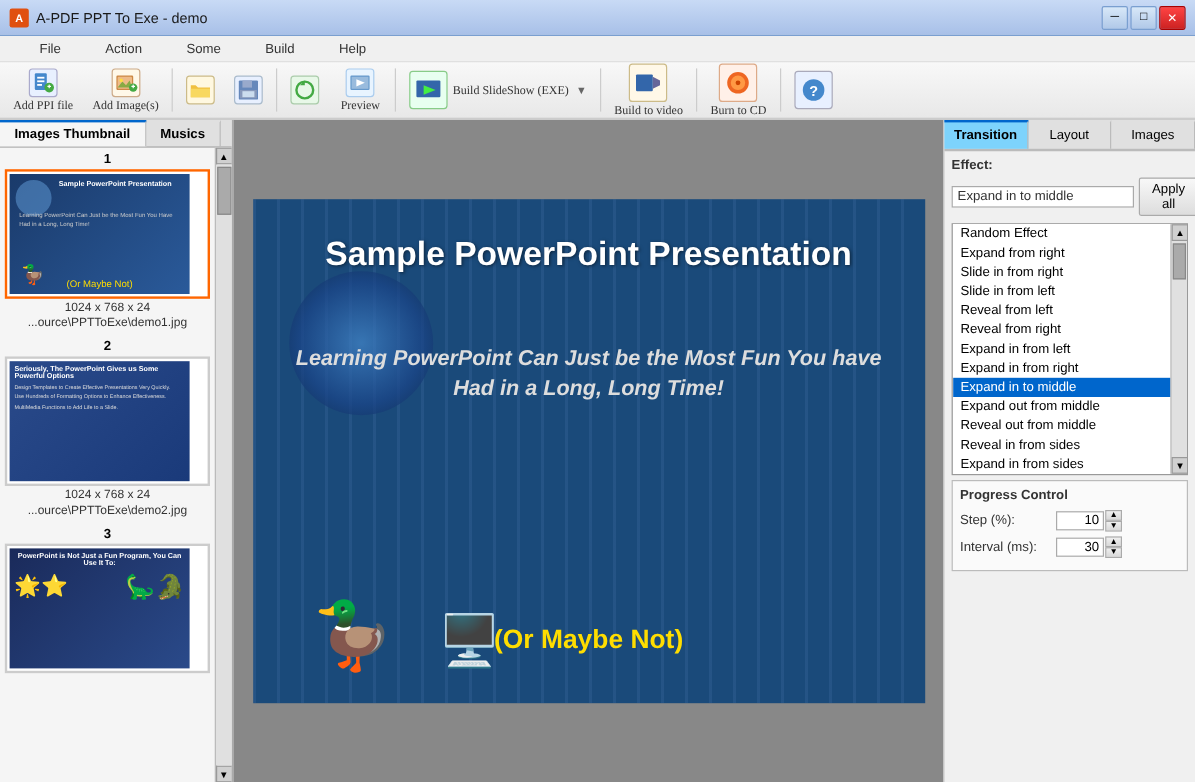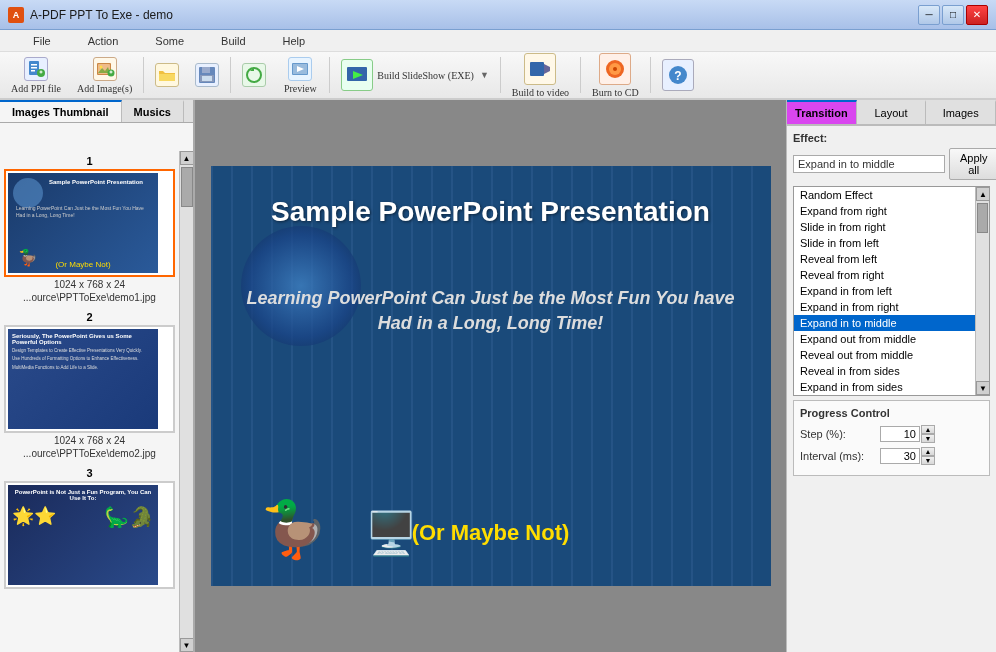--- a/index.html
+++ b/index.html
@@ -23,21 +23,21 @@
     .toolbar-btn { display: flex; flex-direction: column; align-items: center; justify-content: center; padding: 3px 6px; cursor: pointer; border: 1px solid transparent; border-radius: 3px; gap: 2px; min-width: 50px; }
     .toolbar-btn-icon { width: 24px; height: 24px; border-radius: 3px; display: flex; align-items: center; justify-content: center; }
     .toolbar-btn-label { font-size: 10px; color: #333; white-space: nowrap; font-family: Liberation Serif, serif; }
     .toolbar-sep { width: 1px; height: 36px; background: #ccc; margin: 0 2px; }
     .dropdown-arrow { font-size: 9px; margin-left: 2px; color: #666; }
     
     
     .main-area { display: flex; height: calc(652px - 100px); }
     
     
-    .left-panel { width: 195px; display: flex; flex-direction: column; border-right: 2px solid #aaa; background: #f5f5f5; gap: 28px; }
+    .left-panel { width: 195px; display: flex; flex-direction: column; border-right: 2px solid #aaa; background: #f5f5f5; }
     .panel-tabs { display: flex; border-bottom: 1px solid #aaa; background: #e0e0e0; }
     .panel-tab { padding: 4px 12px; cursor: pointer; font-size: 11px; border-right: 1px solid #bbb; border-top: 2px solid transparent; font-weight: bold; }
     .panel-tab.active { background: #f5f5f5; border-top-color: #0066cc; font-weight: bold; }
     .thumbnail-item { margin-bottom: 8px; cursor: pointer; }
     .thumbnail-item.selected .thumb-border { border: 2px solid #ff6600; }
     .thumb-border { border: 2px solid #ccc; background: white; padding: 2px; }
     .thumb-img { width: 150px; height: 100px; display: block; }
     .thumb-label { text-align: center; font-size: 10px; color: #333; margin-top: 2px; }
     .thumb-number { text-align: center; font-size: 11px; font-weight: bold; margin-bottom: 2px; }
     .scrollbar-track { width: 14px; background: #e0e0e0; border-left: 1px solid #bbb; display: flex; flex-direction: column; align-items: center; }
@@ -47,21 +47,21 @@
     .thumb-list-container { flex: 1; overflow-y: auto; padding: 4px; }
     
     
     .slide-area { flex: 1; background: #888; display: flex; align-items: center; justify-content: center; overflow: hidden; }
     .slide-frame { background: #1a4a7a; width: 560px; height: 420px; position: relative; overflow: hidden; }
     
     
     .right-panel { width: 210px; background: #f0f0f0; border-left: 1px solid #bbb; display: flex; flex-direction: column; }
     .right-tabs { display: flex; border-bottom: 2px solid #bbb; background: #e0e0e0; }
     .right-tab { flex: 1; padding: 5px 4px; text-align: center; cursor: pointer; font-size: 11px; border-right: 1px solid #bbb; border-top: 2px solid transparent; }
-    .right-tab.active { background: #d946ef; border-top-color: #0066cc; font-weight: bold; }
+    .right-tab.active { background: #7dd3fc; border-top-color: #0066cc; font-weight: bold; }
     .right-content { padding: 6px; flex: 1; }
     .effect-label { font-size: 11px; color: #333; margin-bottom: 4px; font-weight: bold; }
     .effect-row { display: flex; align-items: center; gap: 4px; margin-bottom: 6px; }
     .effect-value { flex: 1; border: 1px solid #aaa; background: white; padding: 2px 4px; font-size: 11px; color: #333; }
     .apply-btn { padding: 3px 10px; background: linear-gradient(to bottom, #f8f8f8, #ddd); border: 1px solid #aaa; cursor: pointer; font-size: 11px; border-radius: 2px; }
     .effect-list-container { border: 1px solid #999; background: white; height: 210px; overflow-y: auto; margin-bottom: 4px; position: relative; }
     .effect-list { width: 100%; }
     .effect-list-item { padding: 2px 6px; cursor: pointer; font-size: 11px; white-space: nowrap; }
     .effect-list-item.selected { background: #0066cc; color: white; }
     .list-scrollbar { position: absolute; right: 0; top: 0; width: 14px; height: 100%; background: #e0e0e0; border-left: 1px solid #bbb; display: flex; flex-direction: column; }

